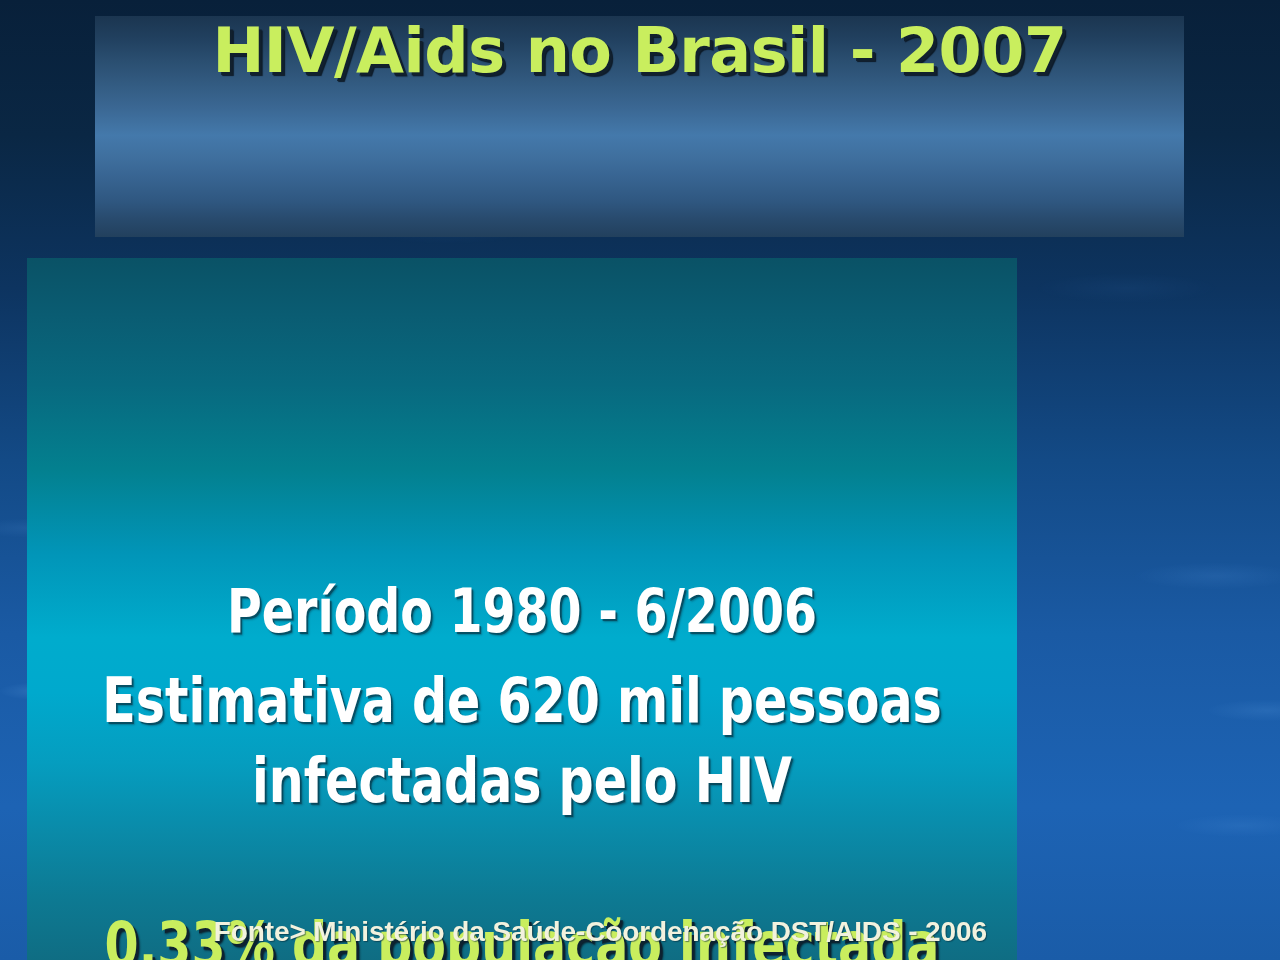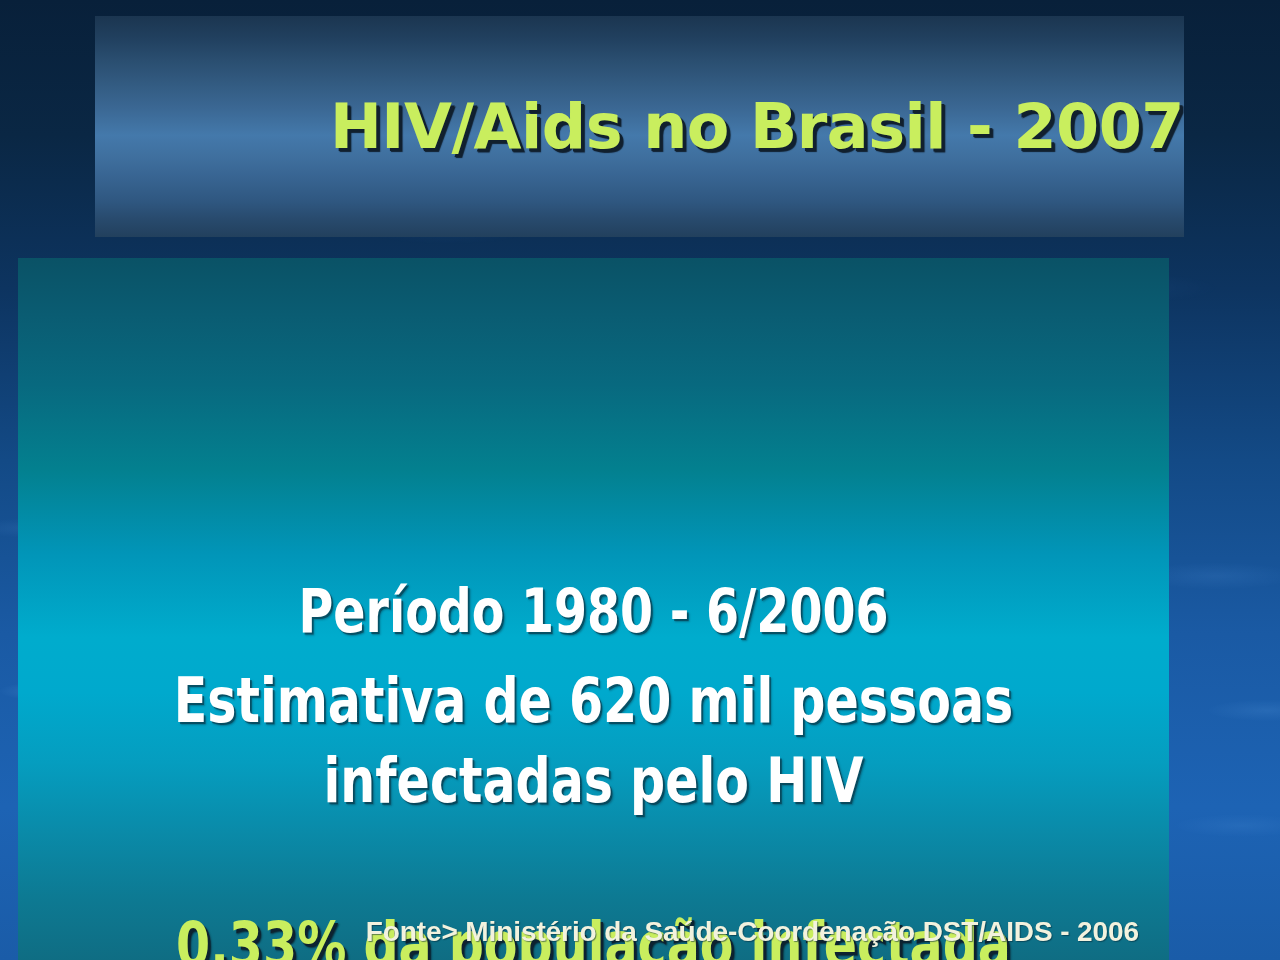--- a/index.html
+++ b/index.html
@@ -65,43 +65,43 @@
       #2a4e70 20%,
       #325a80 30%,
       #3b6894 42%,
       #4479ab 54%,
       #3f6f9e 64%,
       #376390 74%,
       #2f5780 84%,
       #284a6d 92%,
       #22405d 100%);
     display: flex;
-    flex-direction: column;
-    align-items: flex-end;
+    flex-direction: row;
+    align-items: flex-start;
     justify-content: center;
   }
   .title-line {
     color: #c9ee5e;
     font-family: "DejaVu Sans", sans-serif;
     font-weight: bold;
     font-size: 62px;
     line-height: 1.12;
     letter-spacing: -0.5px;
     white-space: nowrap;
     text-shadow:
       3px 3px 0 #11202e,
       4px 4px 1px rgba(8,18,28,.85);
   }
 
   
   #content-panel {
     position: absolute;
-    left: 18px;
+    left: 27px;
     top: 258px;
-    width: 1151px;
+    width: 990px;
     height: 702px;
     background: linear-gradient(to bottom,
       #0a5266 0%,
       #0a5c72 8%,
       #08697f 18%,
       #03808f 30%,
       #0195b8 42%,
       #00accd 54%,
       #00a9cd 62%,
       #059dbf 72%,

